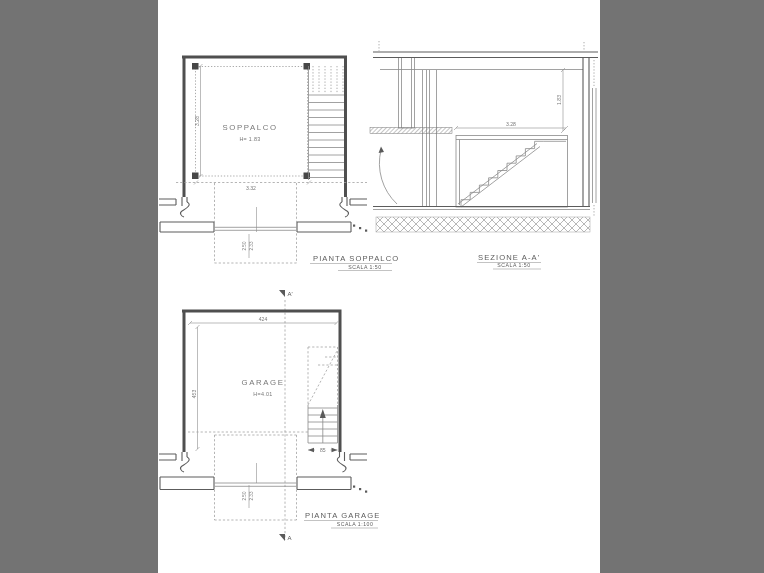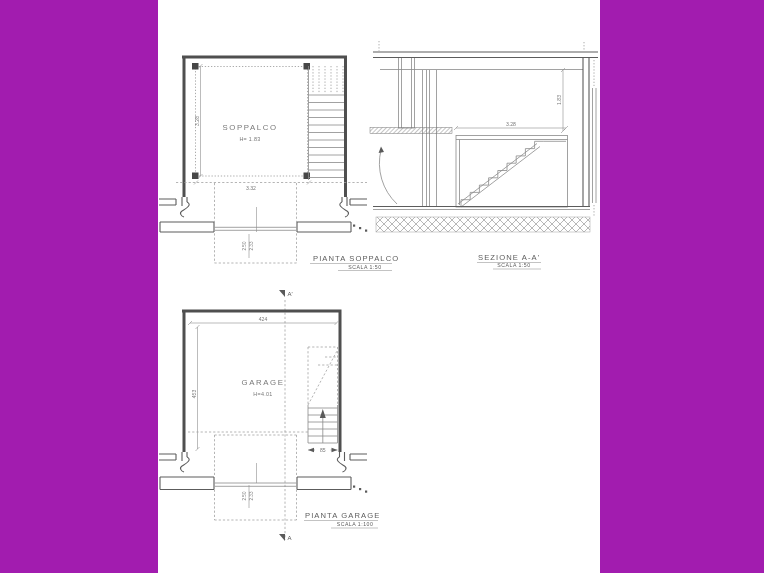--- a/index.html
+++ b/index.html
@@ -1,16 +1,16 @@
 <!DOCTYPE html>
 <html><head>
 <meta charset="utf-8">
 <style>
   html,body{margin:0;padding:0;background:#dcdcdd;}
-  .stage{position:relative;width:764px;height:573px;background:#a21caf;overflow:hidden;}
+  .stage{position:relative;width:764px;height:573px;background:#737373;overflow:hidden;}
   svg{position:absolute;left:0;top:0;}
   svg text{font-family:"Liberation Sans",sans-serif;fill:#6e6e6e;}
   .wall{stroke:#4f4f4f;stroke-width:3;fill:none;}
   .wline{stroke:#5c5c5c;stroke-width:1.1;fill:none;}
   .thin{stroke:#8a8a8a;stroke-width:0.8;fill:none;}
   .xthin{stroke:#9a9a9a;stroke-width:0.6;fill:none;}
   .dash{stroke:#a2a2a2;stroke-width:0.8;fill:none;stroke-dasharray:2.2 2;}
   .dot{stroke:#a2a2a2;stroke-width:0.9;fill:none;stroke-dasharray:1.3 1.8;}
   .dim{stroke:#8f8f8f;stroke-width:0.6;fill:none;}
   .t-title{font-size:7.6px;letter-spacing:1.1px;fill:#5c5c5c;}

